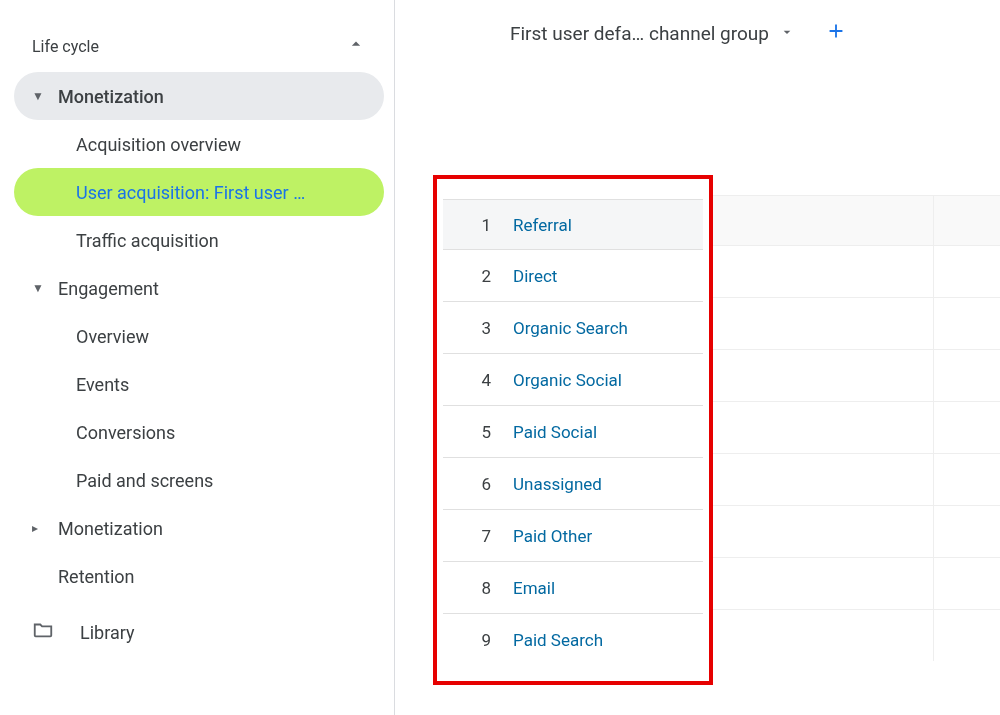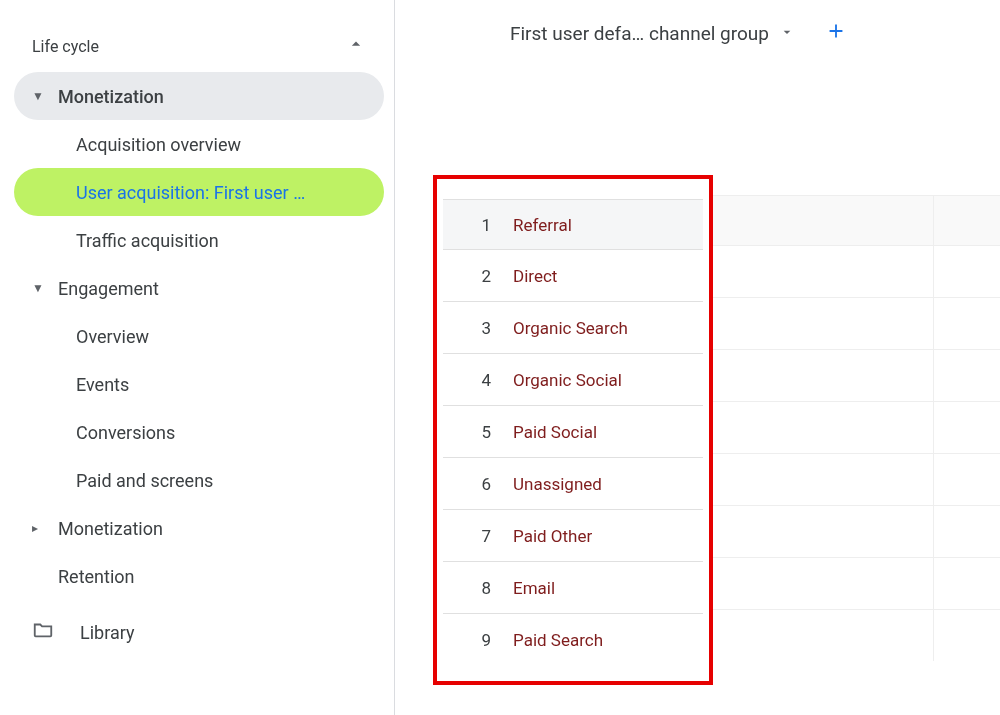--- a/index.html
+++ b/index.html
@@ -115,21 +115,21 @@
   .channel-row.header {
     background: #f5f6f7;
     height: 50px;
   }
   .channel-num {
     width: 70px;
     text-align: right;
     padding-right: 22px;
     color: #3c4043;
   }
-  .channel-name { flex: 1; color: #7f1d1d; }
+  .channel-name { flex: 1; color: #0369a1; }
 
   
   .ghost-rows {
     position: absolute;
     left: 318px;
     top: 195px;
     right: 0;
   }
   .ghost-row {
     height: 52px;

